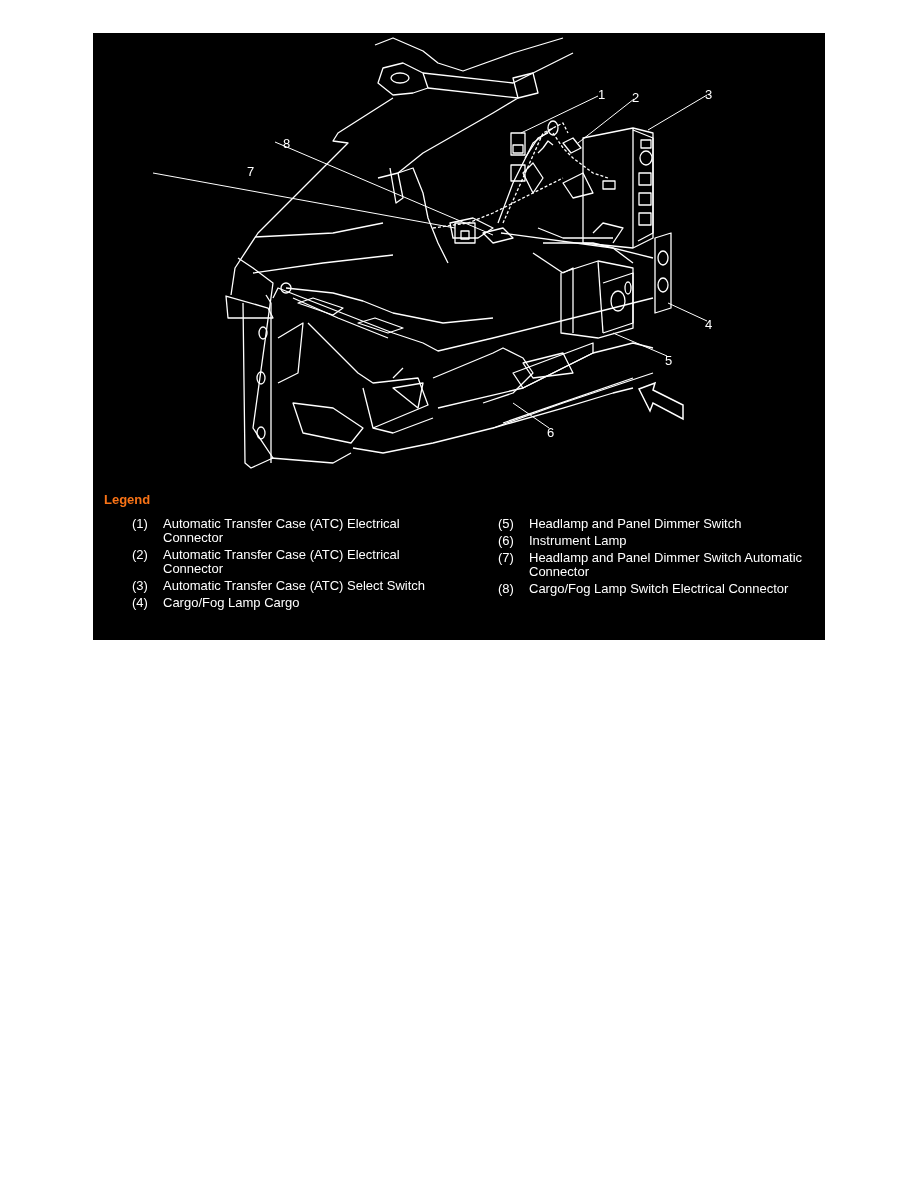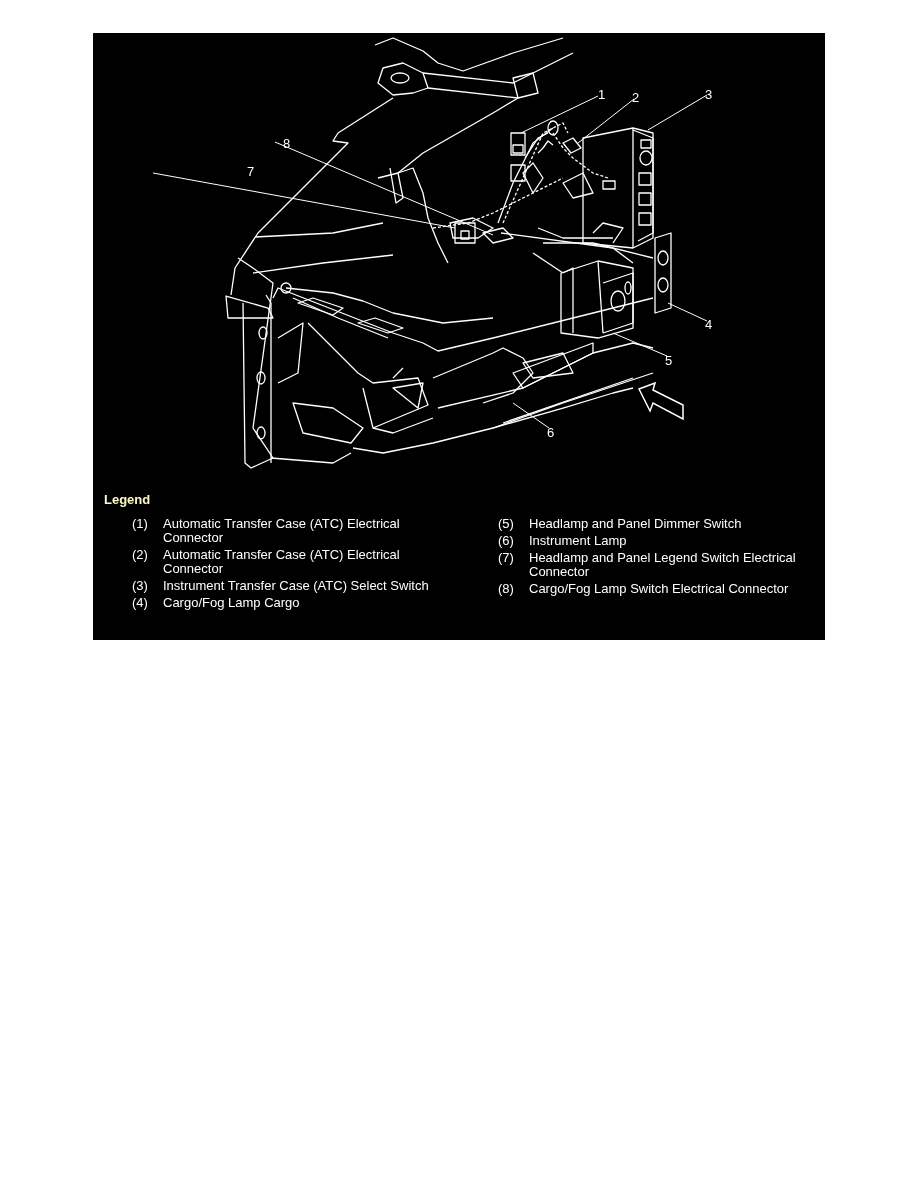--- a/index.html
+++ b/index.html
@@ -2,21 +2,21 @@
 <html><head>
 <meta charset="utf-8">
 <style>
   html, body { margin: 0; padding: 0; background: #ffffff; }
   body { width: 918px; height: 1188px; position: relative; overflow: hidden;
          font-family: "Liberation Sans", sans-serif; }
   .panel { position: absolute; left: 93px; top: 33px; width: 732px; height: 607px; background: #000000; }
   .diagram { position: absolute; left: 0; top: 0; width: 732px; height: 450px; }
   .diagram svg { width: 732px; height: 450px; display: block; }
   .callout { fill: #ffffff; font-family: "Liberation Sans", sans-serif; font-size: 13px; }
-  .legend-title { position: absolute; left: 11px; top: 459px; color: #fef9c3; font-weight: bold; font-size: 13px; }
+  .legend-title { position: absolute; left: 11px; top: 459px; color: #f97316; font-weight: bold; font-size: 13px; }
   .legend-col { position: absolute; top: 484px; color: #fff; font-size: 13px; line-height: 14px; }
   .legend-col.left { left: 39px; width: 300px; }
   .legend-col.right { left: 405px; width: 320px; }
   .legend-item { display: flex; margin-bottom: 3px; }
   .legend-num { width: 31px; flex: none; }
   .legend-text { flex: 1; }
 </style>
 </head>
 <body>
 
@@ -146,39 +146,39 @@
     <div class="legend-item">
       <span class="legend-num">(1)</span>
       <span class="legend-text">Automatic Transfer Case (ATC) Electrical Connector</span>
     </div>
     <div class="legend-item">
       <span class="legend-num">(2)</span>
       <span class="legend-text">Automatic Transfer Case (ATC) Electrical Connector</span>
     </div>
     <div class="legend-item">
       <span class="legend-num">(3)</span>
-      <span class="legend-text">Instrument Transfer Case (ATC) Select Switch</span>
+      <span class="legend-text">Automatic Transfer Case (ATC) Select Switch</span>
     </div>
     <div class="legend-item">
       <span class="legend-num">(4)</span>
       <span class="legend-text">Cargo/Fog Lamp Cargo</span>
     </div>
   </div>
 
   <div class="legend-col right">
     <div class="legend-item">
       <span class="legend-num">(5)</span>
       <span class="legend-text">Headlamp and Panel Dimmer Switch</span>
     </div>
     <div class="legend-item">
       <span class="legend-num">(6)</span>
       <span class="legend-text">Instrument Lamp</span>
     </div>
     <div class="legend-item">
       <span class="legend-num">(7)</span>
-      <span class="legend-text">Headlamp and Panel Legend Switch Electrical Connector</span>
+      <span class="legend-text">Headlamp and Panel Dimmer Switch Automatic Connector</span>
     </div>
     <div class="legend-item">
       <span class="legend-num">(8)</span>
       <span class="legend-text">Cargo/Fog Lamp Switch Electrical Connector</span>
     </div>
   </div>
 </div>
 
 </body></html>

